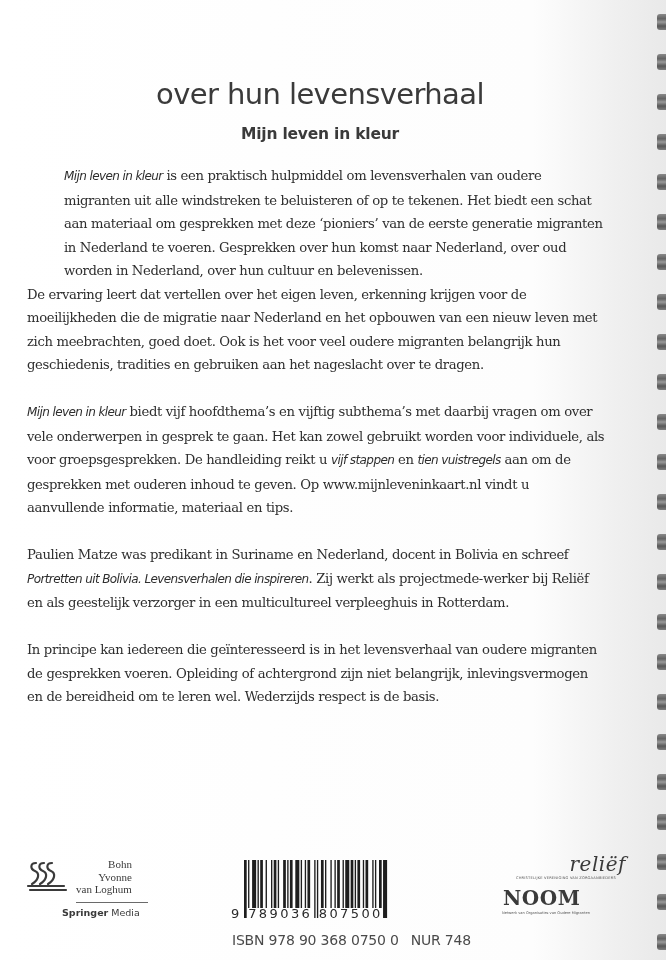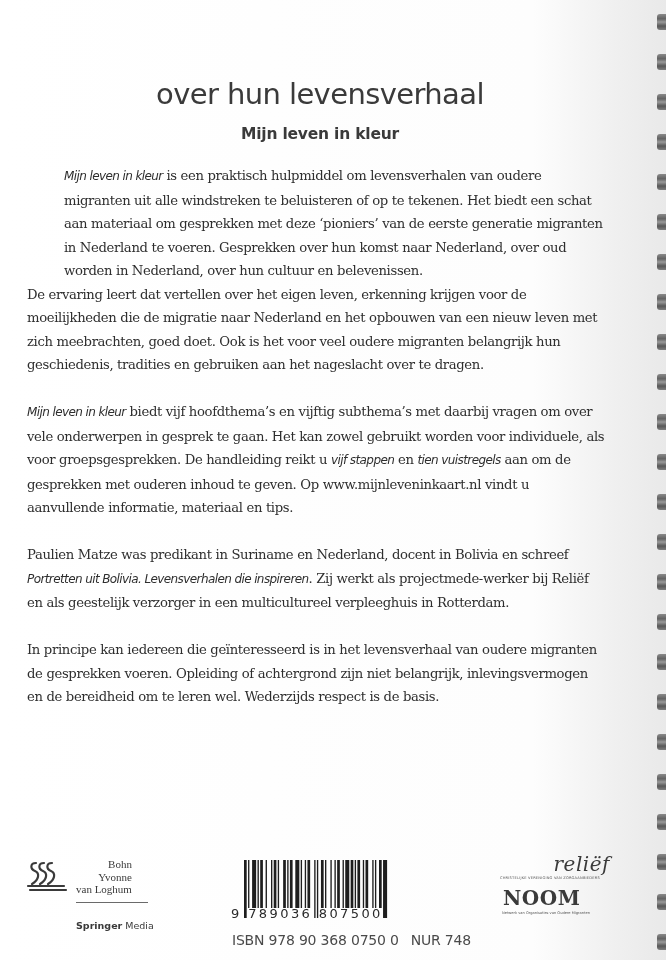--- a/index.html
+++ b/index.html
@@ -123,27 +123,26 @@
     .publisher-rule {
       position: absolute;
       left: 50px;
       top: 44px;
       width: 72px;
       height: 1px;
       background: #6a6a6a;
     }
     .publisher-imprint {
       position: absolute;
-      left: 50px;
+      left: 36px;
       top: 49px;
       font-family: "DejaVu Sans", sans-serif;
       font-size: 9.5px;
       color: #3a3a3a;
       white-space: nowrap;
-      margin-top: 13px;
     }
     .publisher-imprint b { font-weight: bold; }
 
     .barcode {
       position: absolute;
       left: 240px;
       top: 860px;
       width: 150px;
       height: 60px;
     }
@@ -167,21 +166,21 @@
       font-family: "DejaVu Sans", sans-serif;
       font-size: 14px;
       color: #4a4a4a;
       white-space: nowrap;
       letter-spacing: -0.2px;
     }
     .isbn-line span + span { margin-left: 12px; }
 
     .relief {
       position: absolute;
-      left: 500px;
+      left: 516px;
       top: 852px;
       width: 110px;
       height: 36px;
     }
     .relief-word {
       position: absolute;
       right: 0;
       top: 0;
       font-family: "DejaVu Serif", serif;
       font-style: italic;

